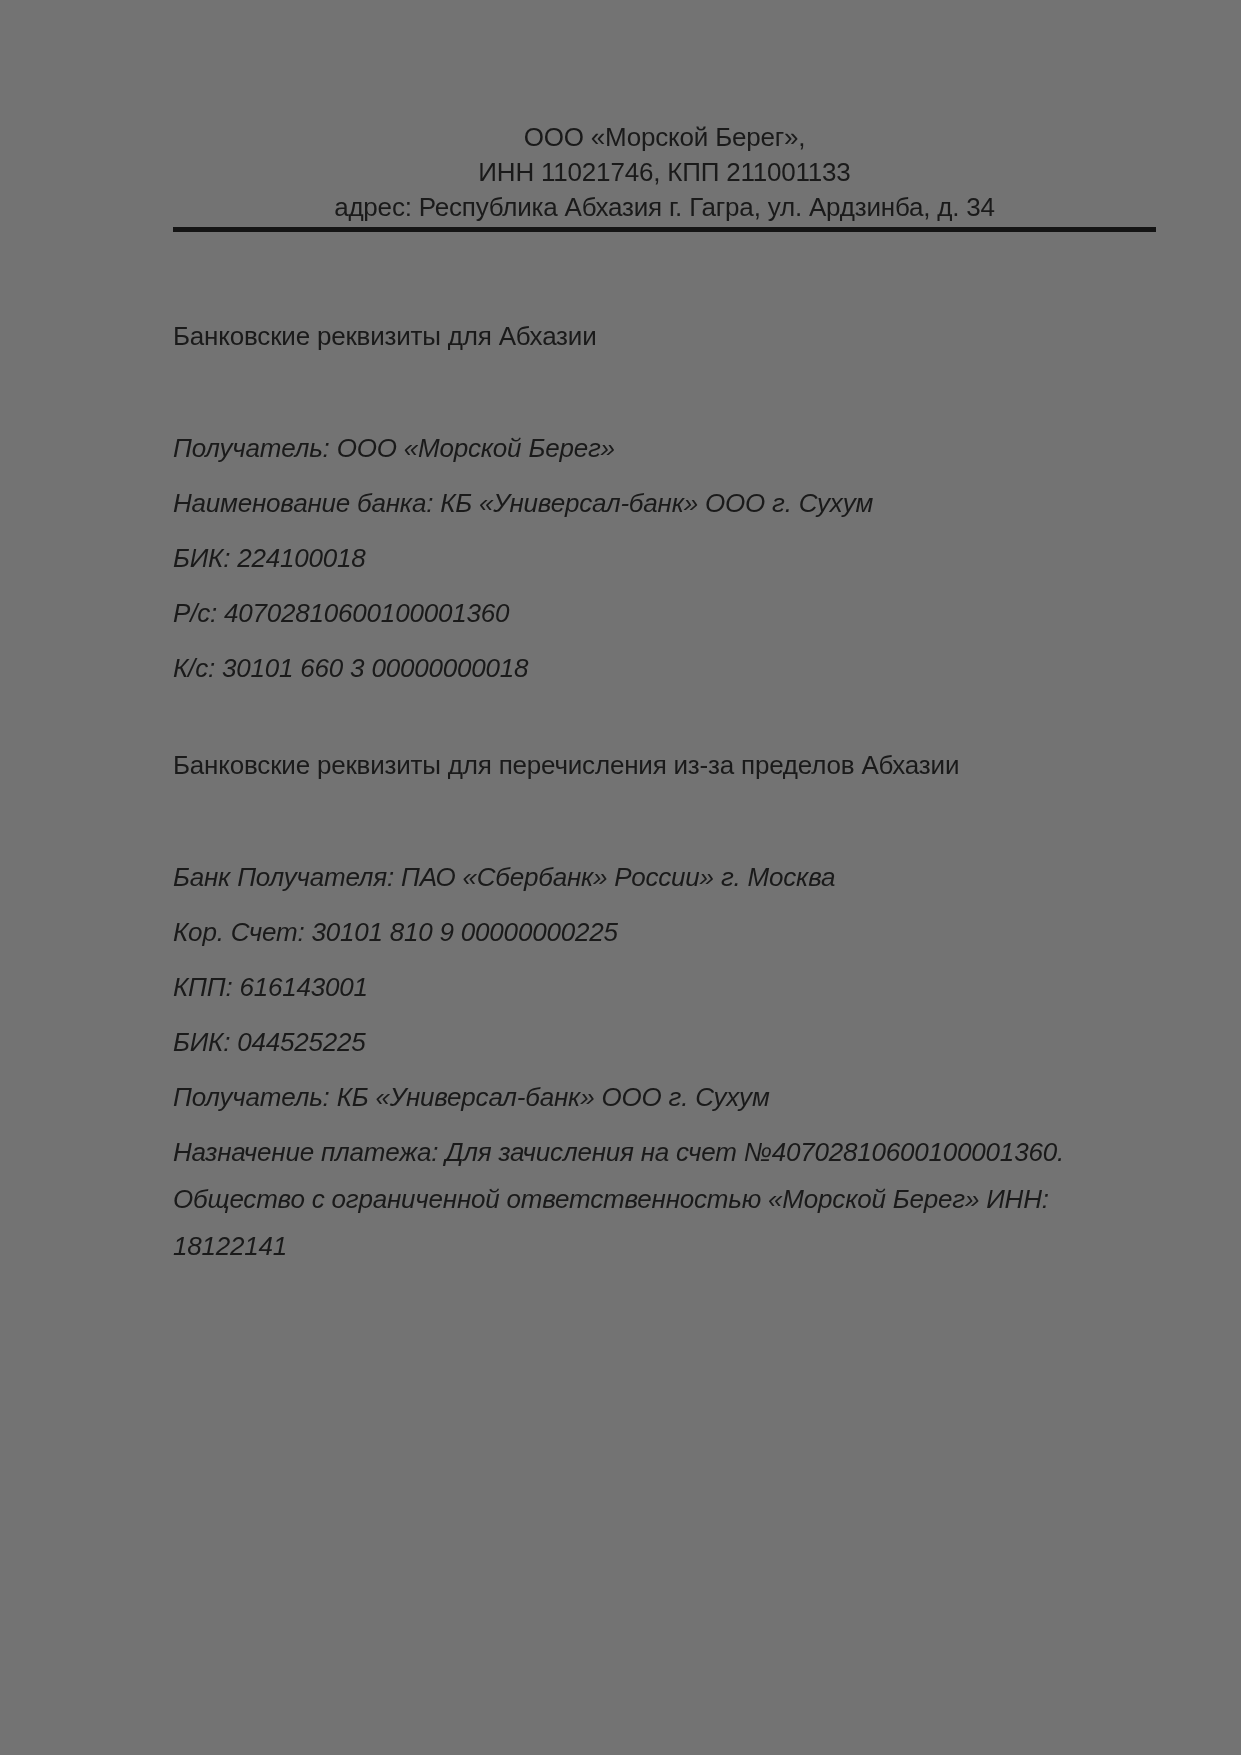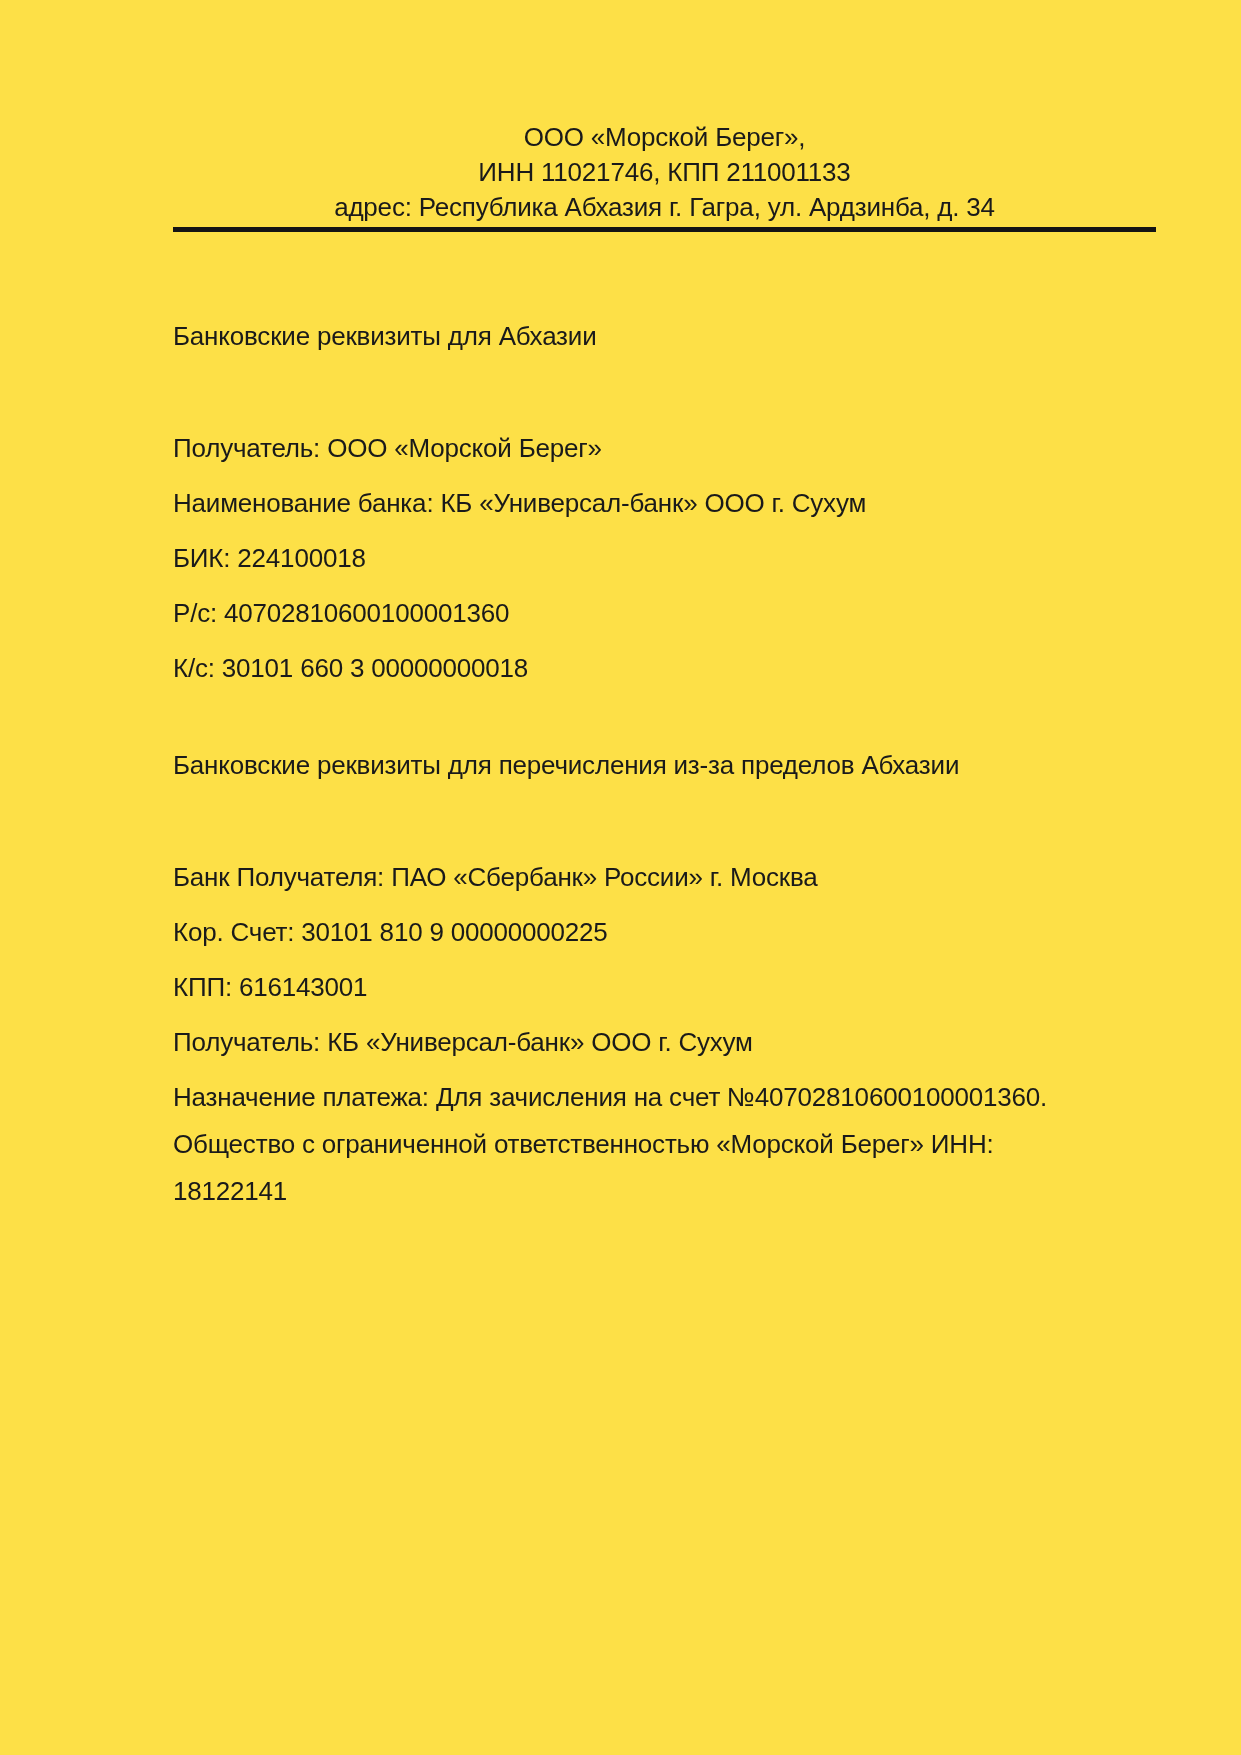--- a/index.html
+++ b/index.html
@@ -11,21 +11,21 @@
     width: 1241px;
     height: 1755px;
     font-family: "Liberation Sans", sans-serif;
     color: #1a1a1a;
   }
   .page {
     box-sizing: border-box;
     width: 1241px;
     height: 1755px;
     padding: 120px 0 0 173px;
-    background: #fde047;
+    background: #737373;
     overflow: hidden;
   }
   .content {
     width: 983px;
   }
   .doc-header {
     width: 983px;
     text-align: center;
     font-size: 26px;
     line-height: 35px;
@@ -48,20 +48,21 @@
   }
   .section-heading.first {
     margin-top: 85px;
   }
   p.detail {
     width: 983px;
     font-size: 26px;
     line-height: 39px;
     letter-spacing: -0.2px;
     margin: 0 0 16px 0;
+    font-style: italic;
   }
   .wrapline { display: block; white-space: nowrap; margin-top: 8px; }
 </style>
 </head>
 <body>
 
 <div class="page">
   <div class="content">
 
     <header class="doc-header">
@@ -80,20 +81,21 @@
       <p class="detail">Наименование банка: КБ «Универсал-банк» ООО г. Сухум</p>
       <p class="detail">БИК: 224100018</p>
       <p class="detail">Р/с: 40702810600100001360</p>
       <p class="detail">К/с: 30101 660 3 00000000018</p>
 
       <h2 class="section-heading">Банковские реквизиты для перечисления из-за пределов Абхазии</h2>
 
       <p class="detail">Банк Получателя: ПАО «Сбербанк» России» г. Москва</p>
       <p class="detail">Кор. Счет: 30101 810 9 00000000225</p>
       <p class="detail">КПП: 616143001</p>
+      <p class="detail">БИК: 044525225</p>
       <p class="detail">Получатель: КБ «Универсал-банк» ООО г. Сухум</p>
 
       <p class="detail">
         <span class="wrapline">Назначение платежа: Для зачисления на счет №40702810600100001360.</span>
         <span class="wrapline">Общество с ограниченной ответственностью «Морской Берег» ИНН:</span>
         <span class="wrapline">18122141</span>
       </p>
 
     </main>
   </div>

